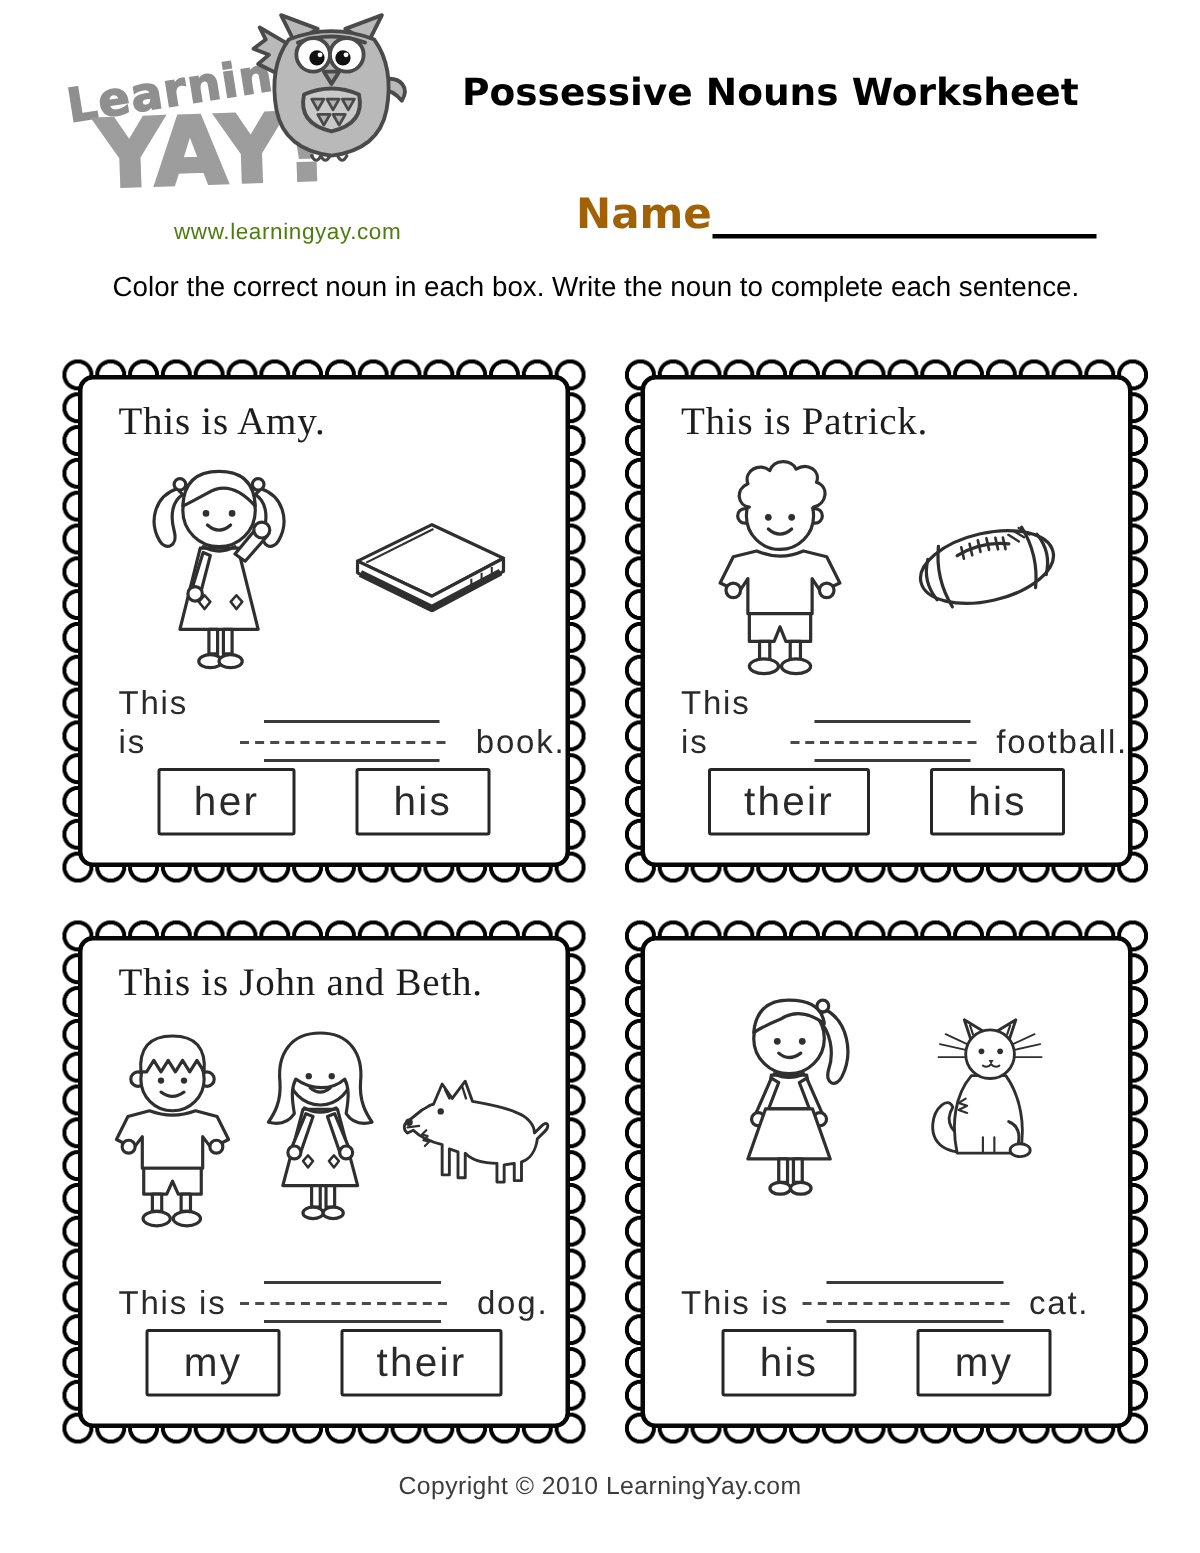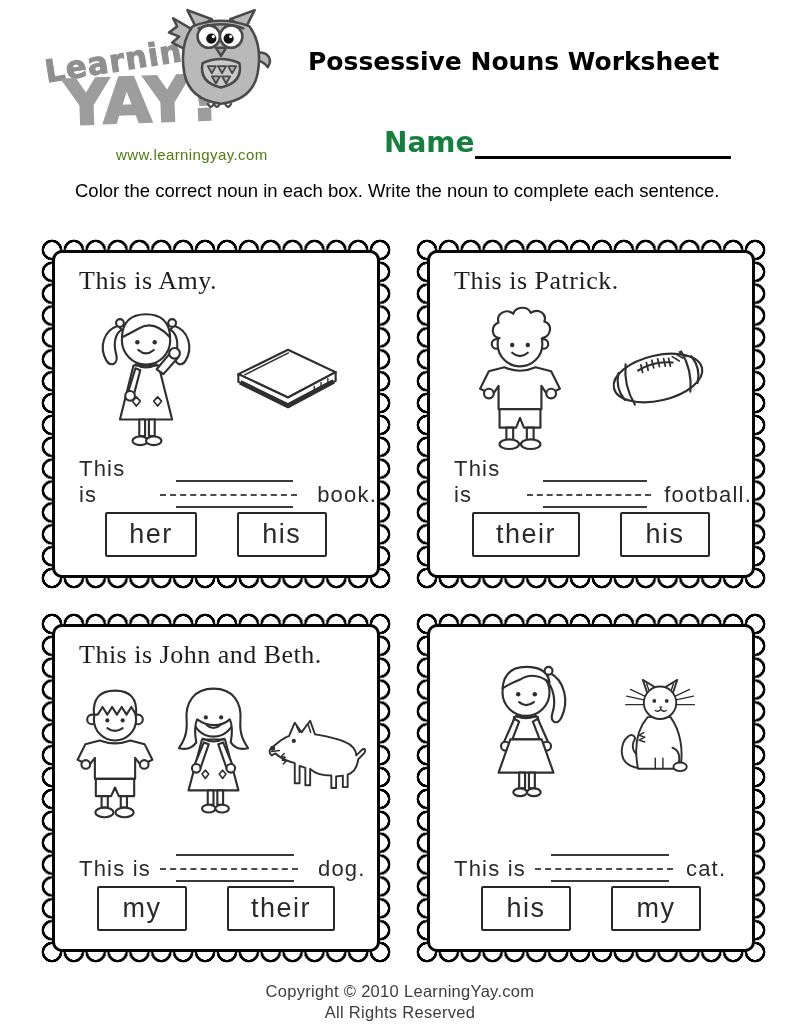--- a/index.html
+++ b/index.html
@@ -14,21 +14,21 @@
   .logo-line2{position:absolute;left:22px;top:56px;font-size:62px;font-weight:800;
       color:#9d9d9d;-webkit-text-stroke:2.5px #9d9d9d;transform:rotate(-2deg);
       font-family:"DejaVu Sans",sans-serif;letter-spacing:0;}
   .logo-url{position:absolute;left:48px;top:138px;font-size:15px;color:#4d7c0f;letter-spacing:.4px;margin-left:26px;}
   .owl{position:absolute;left:126px;top:-2px;}
 
   
   .title{position:absolute;left:308px;top:47px;font-size:25px;font-weight:700;
       font-family:"DejaVu Sans",sans-serif;color:#000;text-align:right;}
   .name-row{position:absolute;left:384px;top:126px;font-size:28px;font-weight:700;
-      font-family:"DejaVu Sans",sans-serif;color:#15803d;}
+      font-family:"DejaVu Sans",sans-serif;color:#a16207;}
   .name-line{display:inline-block;width:256px;height:30px;border-bottom:3px solid #000;
       vertical-align:bottom;}
   .instructions{position:absolute;left:75px;top:178px;width:655px;margin:0;
       font-size:18.5px;line-height:1.42;color:#000;}
 
   
   .grid{position:absolute;left:40px;top:238px;display:grid;
       grid-template-columns:352px 352px;grid-auto-rows:352px;column-gap:23px;row-gap:22px;}
   .card{position:relative;padding:12px;box-sizing:border-box;}
   .card::before{content:"";position:absolute;inset:1px;
@@ -329,16 +329,15 @@
           <button class="chip">his</button>
           <button class="chip">my</button>
         </div>
       </div>
     </section>
 
   </main>
 
   <footer class="footer">
     <div>Copyright © 2010 LearningYay.com</div>
-    <div>All Rights Reserved</div>
   </footer>
 
 </div>
 
 </body></html>

